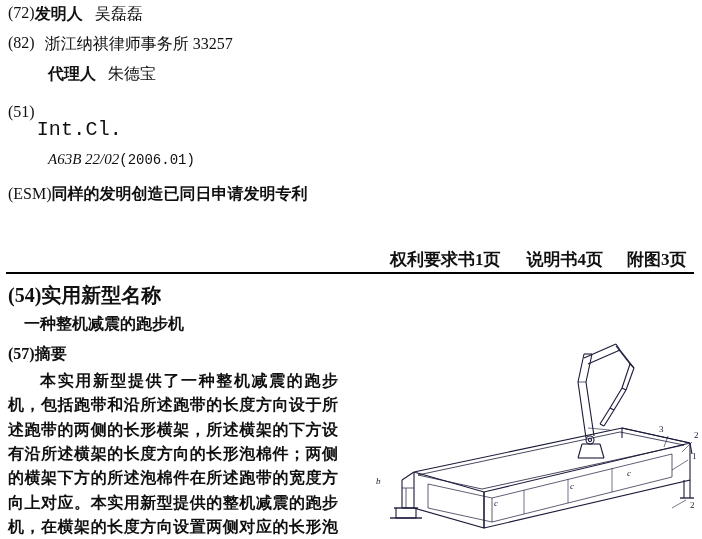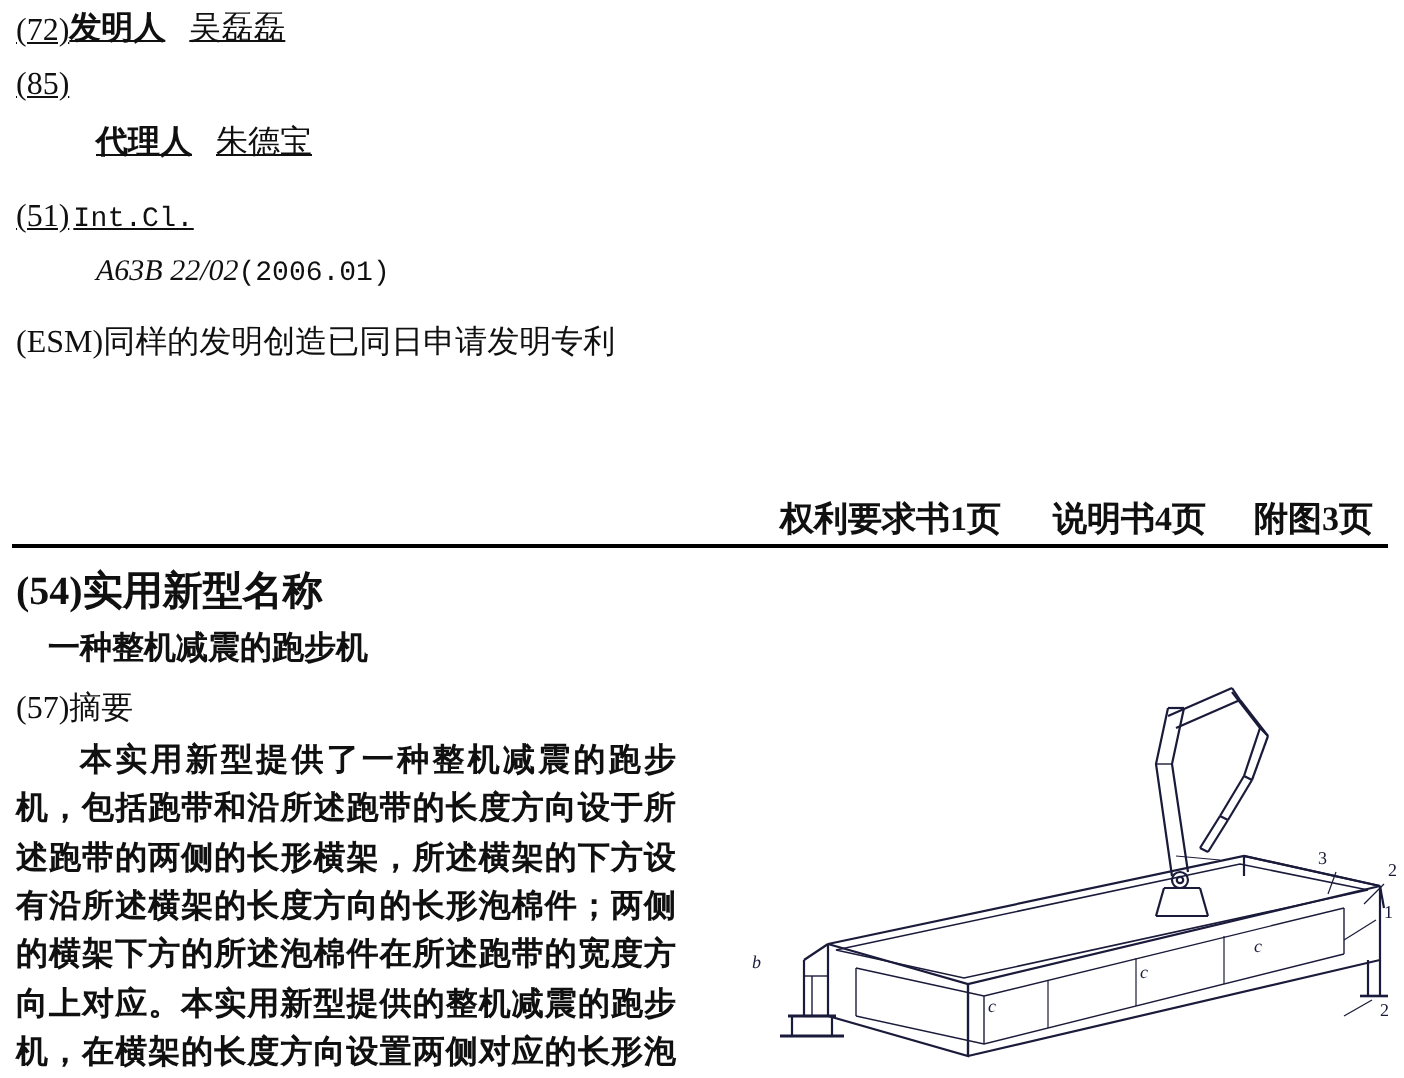--- a/index.html
+++ b/index.html
@@ -22,23 +22,22 @@
     height: 539px;
   }
   .bib {
     position: absolute;
     left: 8px;
     top: 4px;
     width: 686px;
   }
   .row {
     display: flex;
-    align-items: flex-end;
+    align-items: flex-start;
     margin-bottom: 9px;
-    text-decoration: underline;
   }
   .code {
     font-family: "Liberation Serif", serif;
     font-size: 16px;
     white-space: nowrap;
   }
   .lbl {
     font-size: 16px;
     font-weight: bold;
     white-space: nowrap;
@@ -51,22 +50,23 @@
   .val-tight {
     font-size: 16px;
     margin-left: 10px;
     white-space: nowrap;
   }
   .indent-agent {
     margin-left: 40px;
   }
   .ipc-code {
     font-family: "Liberation Mono", monospace;
-    font-size: 14px;
+    font-size: 20px;
     letter-spacing: 0.2px;
+    margin-top: 15px;
   }
   .ipc-line2 {
     margin-left: 40px;
     margin-top: 10px;
     font-size: 15px;
     font-style: italic;
     font-family: "Liberation Serif", serif;
   }
   .ipc-line2 .ver {
     font-style: normal;
@@ -74,21 +74,21 @@
     font-size: 14px;
   }
   .esm {
     margin-top: 16px;
     font-size: 16px;
   }
   .esm .esm-code {
     font-size: 16px;
   }
   .esm .esm-text {
-    font-weight: normal;
+    font-weight: bold;
     text-align: right;
   }
 
   .counts {
     position: absolute;
     left: 390px;
     top: 248px;
     font-size: 17px;
     font-weight: bold;
     white-space: nowrap;
@@ -120,21 +120,21 @@
   }
   .title-name {
     margin-left: 16px;
     margin-top: 5px;
     font-size: 16px;
     font-weight: bold;
   }
   .abstract-head {
     margin-top: 9px;
     font-size: 16px;
-    font-weight: normal;
+    font-weight: bold;
   }
   .abstract-body {
     margin-top: 4px;
     font-size: 16px;
     font-weight: bold;
     line-height: 1.52;
     width: 330px;
     text-align: justify;
   }
   .abstract-body p {
@@ -158,21 +158,22 @@
 
   <div class="bib">
 
     <div class="row">
       <span class="code">(72)</span>
       <span class="lbl">发明人</span>
       <span class="val">吴磊磊</span>
     </div>
 
     <div class="row">
-      <span class="code">(85)</span>
+      <span class="code">(82)</span>
+      <span class="val-tight">浙江纳祺律师事务所  33257</span>
     </div>
 
     <div class="row indent-agent">
       <span class="lbl">代理人</span>
       <span class="val">朱德宝</span>
     </div>
 
     <div class="row" style="margin-top:18px;margin-bottom:0;">
       <span class="code">(51)</span>
       <span class="ipc-code" style="margin-left:2px;">Int.Cl.</span>

